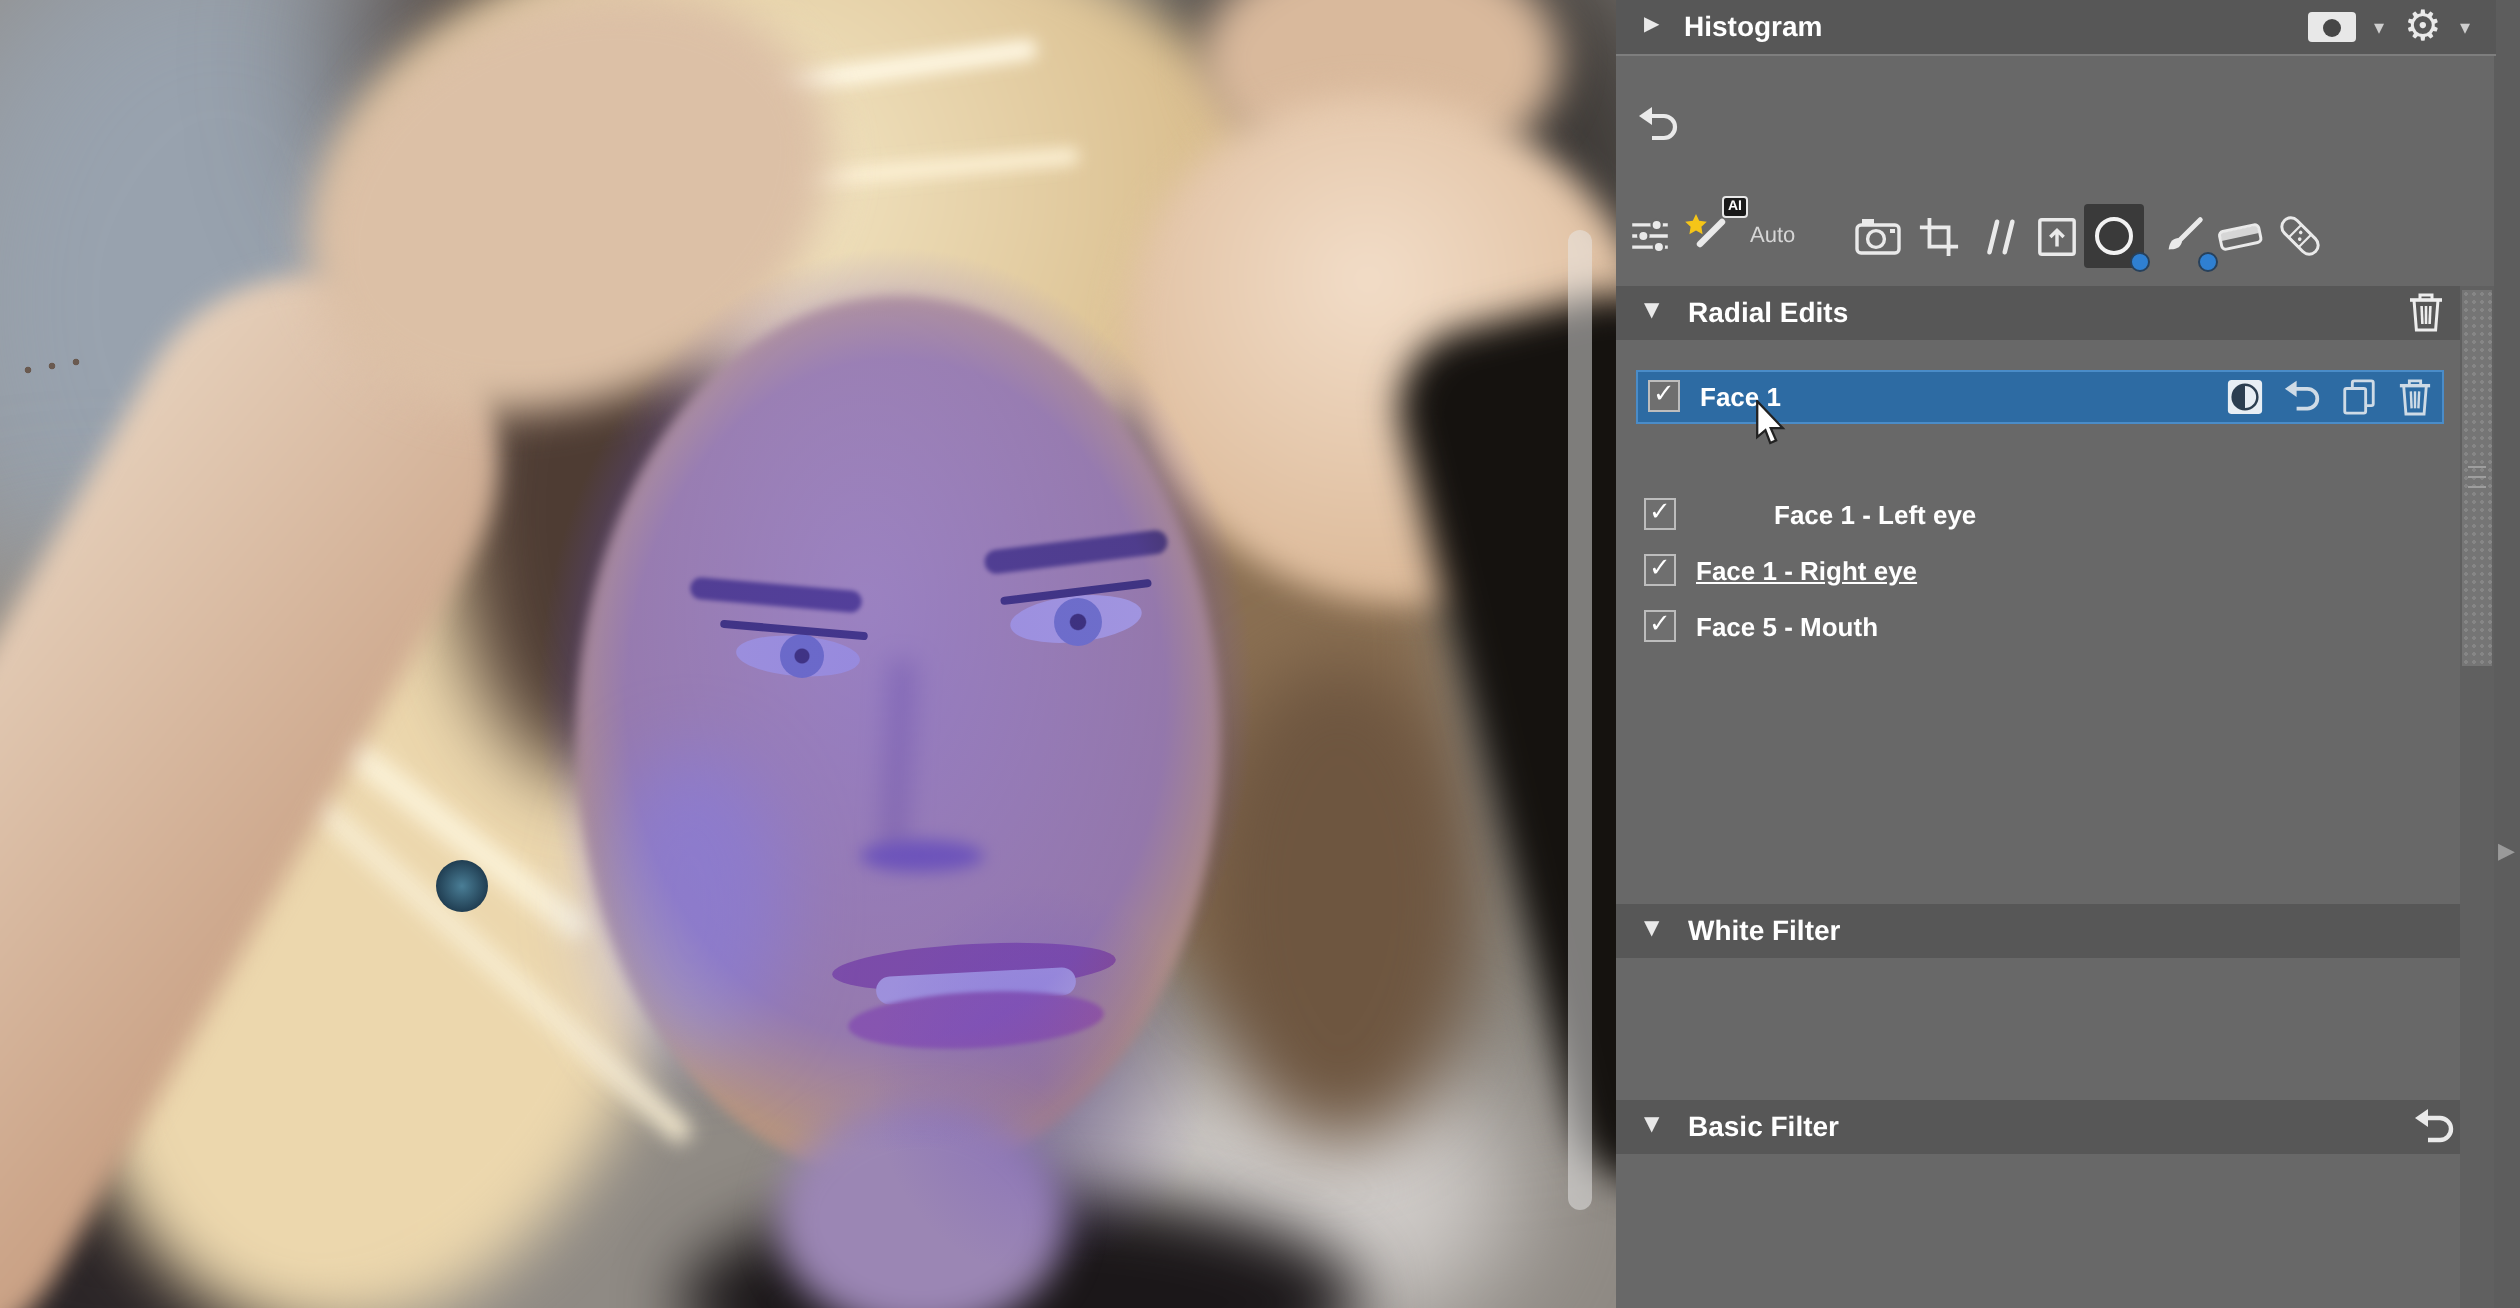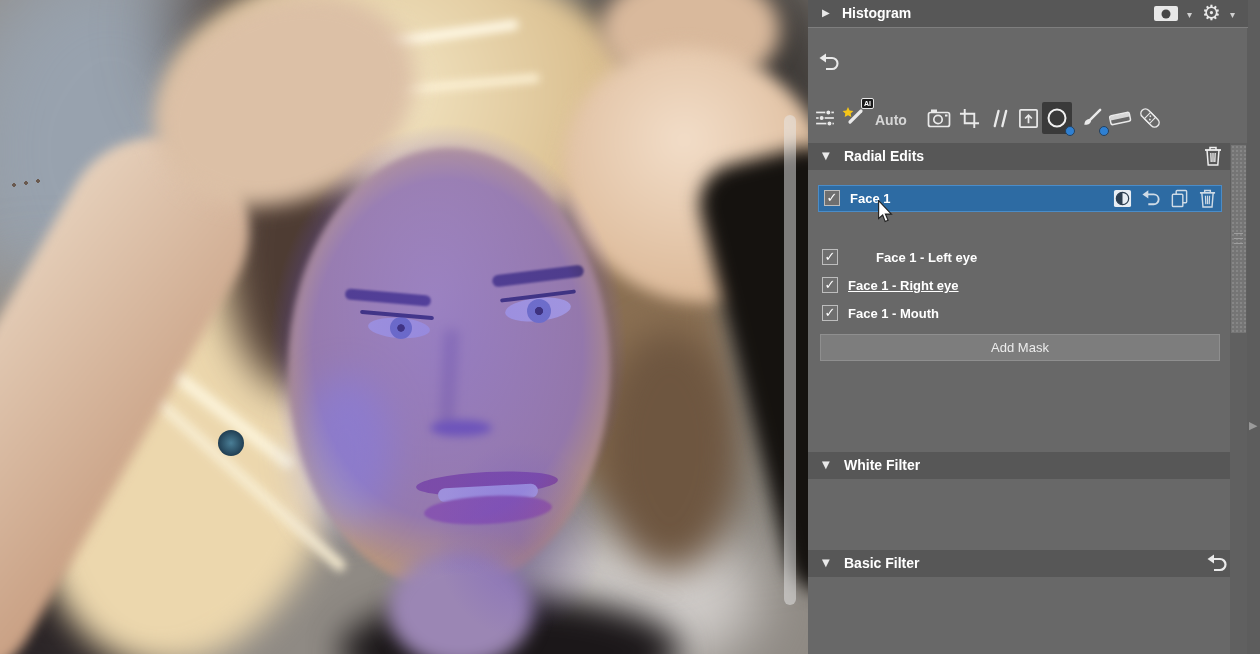--- a/index.html
+++ b/index.html
@@ -23,21 +23,21 @@
   .cbx{position:absolute;width:16px;height:16px;background:#6f6f6f;border:1px solid #bdbdbd;box-sizing:border-box;display:flex;align-items:center;justify-content:center;font-size:13px;font-weight:bold;color:#fff;line-height:14px;font-family:"DejaVu Sans",sans-serif;}
   .mlabel{position:absolute;font-size:13px;font-weight:bold;color:#fff;}
   .btn{position:absolute;background:#7d7d7d;border:1px solid #8f8f8f;box-sizing:border-box;text-align:center;font-size:13px;color:#ececec;line-height:25px;}
   .scroll-track{position:absolute;left:422px;top:143px;width:17px;height:511px;background:#606060;}
   .scroll-thumb{position:absolute;left:1px;top:2px;width:15px;height:188px;background:#757575;background-image:radial-gradient(rgba(255,255,255,0.12) 1px,transparent 1px);background-size:4px 4px;}
   .grip{position:absolute;left:3px;width:9px;height:1px;background:#9e9e9e;}
   .tool{position:absolute;top:102px;width:30px;height:32px;display:flex;align-items:center;justify-content:center;}
   .tool.sel{background:#3a3a3a;border-radius:2px;}
   .badge{position:absolute;right:-3px;bottom:-2px;width:8px;height:8px;border-radius:50%;background:#2f80d2;border:1px solid #27415c;}
   .aibadge{position:absolute;left:22px;top:-4px;background:#1a1a1a;color:#fff;font-size:7px;font-weight:bold;padding:1px 2px;border:1px solid #e9e9e9;border-radius:2px;line-height:7px;}
-  .autolbl{position:absolute;left:67px;top:10px;font-size:14px;color:#d6d6d6;font-weight:bold;}
+  .autolbl{position:absolute;left:67px;top:10px;font-size:11px;color:#d6d6d6;}
   .vignette{width:24px;height:15px;background:#e8e8e8;border-radius:2px;position:relative;}
   .vignette::after{content:"";position:absolute;left:50%;top:50%;width:9px;height:9px;border-radius:50%;background:#474747;transform:translate(-50%,-50%);}
   .gear{font-family:"DejaVu Sans",sans-serif;font-size:21px;color:#e9e9e9;line-height:21px;}
   .photo-scrollbar{position:absolute;left:784px;top:115px;width:12px;height:490px;background:rgba(232,232,232,0.5);border-radius:6px;}
   .edge-arrow{position:absolute;left:441px;top:419px;color:#9a9a9a;font-size:11px;font-family:"DejaVu Sans",sans-serif;}
   svg{display:block;}
 </style>
 </head>
 <body>
 
@@ -240,32 +240,31 @@
             <path d="M3 4 L4.2 19 H13.8 L15 4" stroke="#cfdbe6" stroke-width="1.5" fill="none"></path>
             <line x1="6.8" y1="7" x2="7.2" y2="16" stroke="#cfdbe6" stroke-width="1.3"></line>
             <line x1="9" y1="7" x2="9" y2="16" stroke="#cfdbe6" stroke-width="1.3"></line>
             <line x1="11.2" y1="7" x2="10.8" y2="16" stroke="#cfdbe6" stroke-width="1.3"></line>
           </svg>
       </div>
     </div>
 
     <div style="position:absolute;left:0;top:248px;width:420px;height:24px;">
       <span class="cbx" style="left:14px;top:1px;">✓</span>
-      <span class="mlabel" style="left:29px;top:2px;padding-left:39px;">Face 1 - Left eye</span>
+      <span class="mlabel" style="left:40px;top:2px;padding-left:39px;">Face 1 - Left eye</span>
     </div>
     <div style="position:absolute;left:0;top:276px;width:420px;height:24px;">
       <span class="cbx" style="left:14px;top:1px;">✓</span>
       <span class="mlabel" style="left:40px;top:2px;text-decoration:underline;">Face 1 - Right eye</span>
     </div>
     <div style="position:absolute;left:0;top:304px;width:420px;height:24px;">
       <span class="cbx" style="left:14px;top:1px;">✓</span>
-      <span class="mlabel" style="left:40px;top:2px;">Face 1 - Mouth</span>
-    </div>
-
-    <div class="btn" style="left:12px;top:334px;width:400px;height:27px;">Add Mask</div>
+      <span class="mlabel" style="left:40px;top:2px;">Face 5 - Mouth</span>
+    </div>
+
 
     <div class="hdr" style="top:452px;">
       <span class="tri htri">▼</span>
       <span class="htxt">White Filter</span>
     </div>
 
     <div class="hdr" style="top:550px;">
       <span class="tri htri">▼</span>
       <span class="htxt">Basic Filter</span>
       <div class="icnbtn" style="left:398px;top:3px;">

